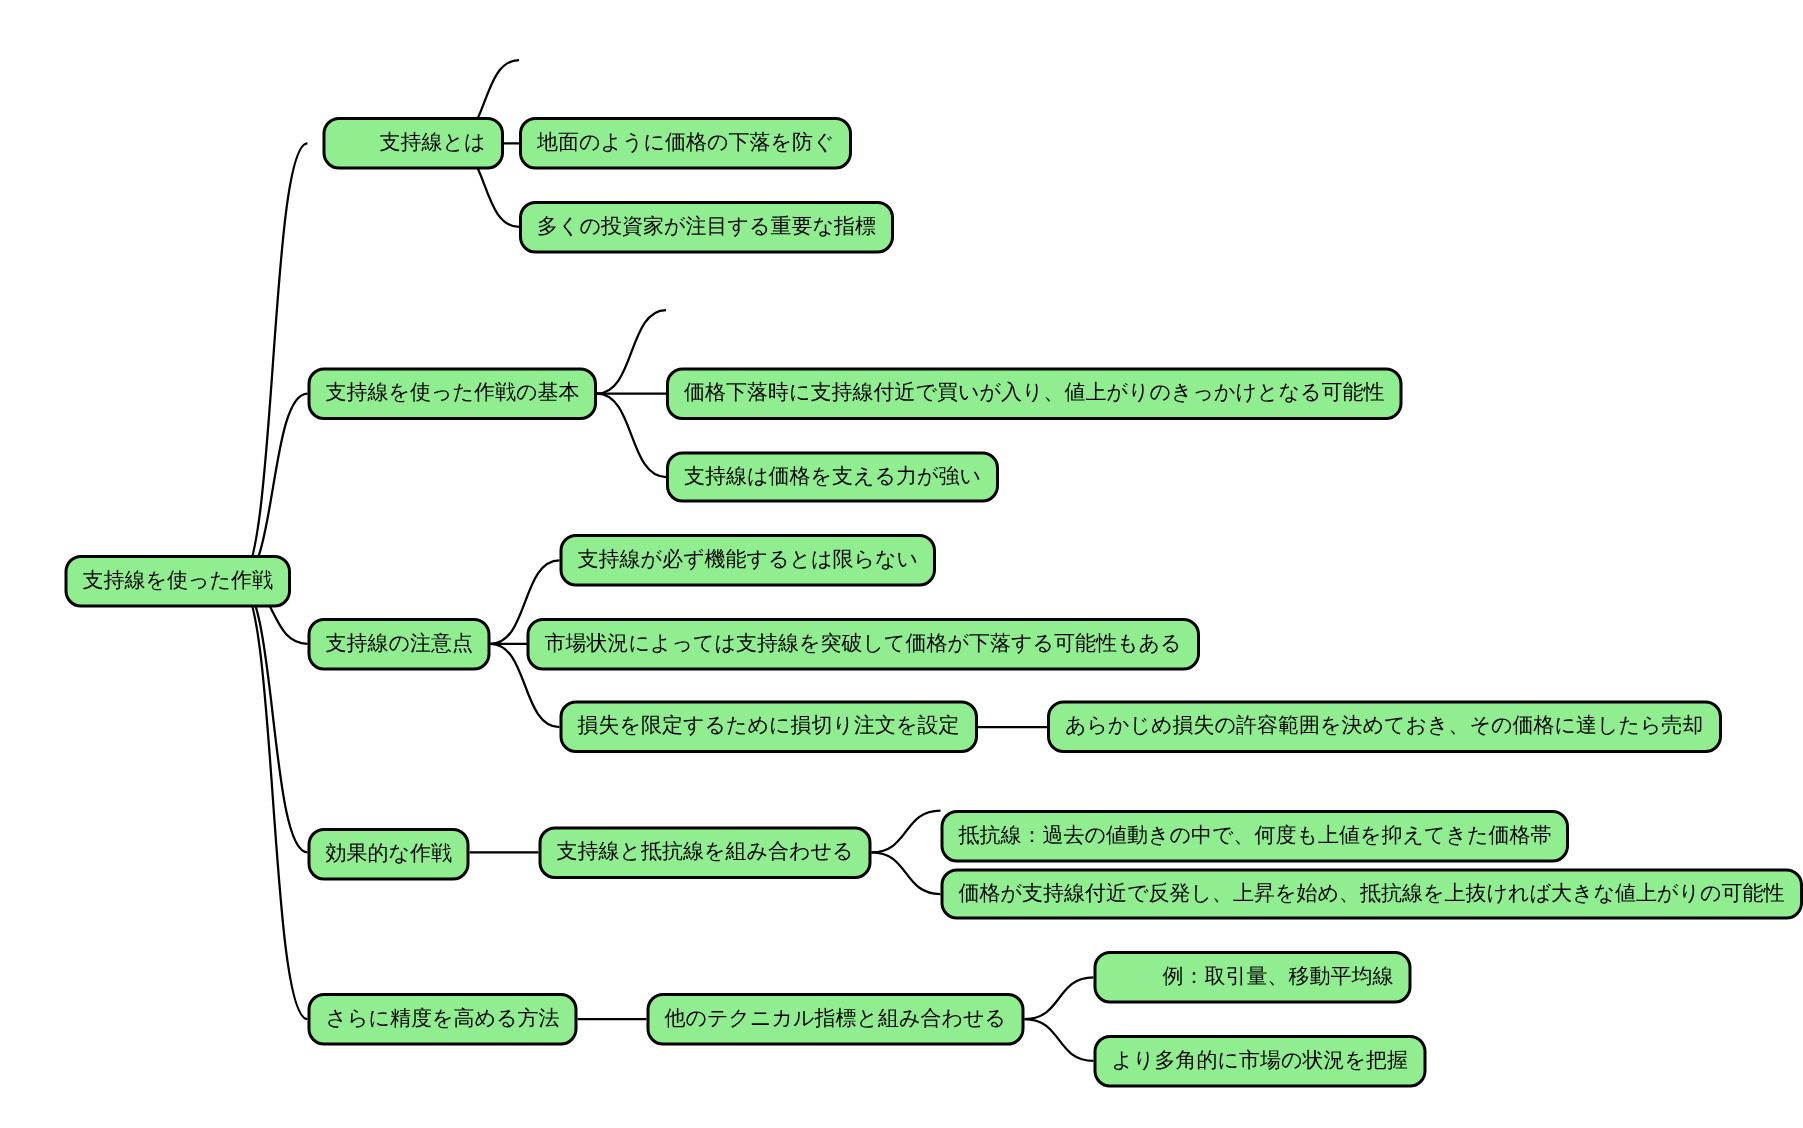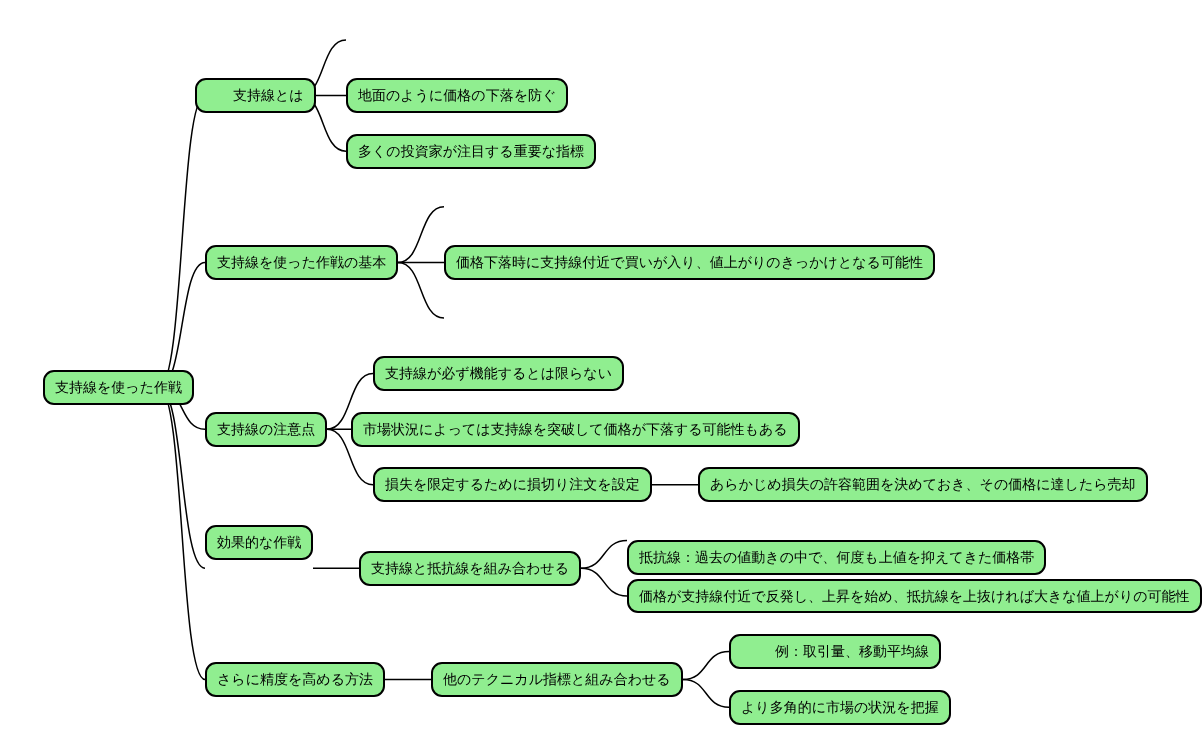--- a/index.html
+++ b/index.html
@@ -48,31 +48,32 @@
       <path d="M 313 568.2 C 338.3 568.2, 333.7 568.2, 359 568.2" fill="none" stroke="var(--line)" stroke-width="1.5"></path>
       <path d="M 581 568.2 C 606.3 568.2, 601.7 540.4000000000001, 627 540.4000000000001" fill="none" stroke="var(--line)" stroke-width="1.5"></path>
       <path d="M 581 568.2 C 606.3 568.2, 601.7 596, 627 596" fill="none" stroke="var(--line)" stroke-width="1.5"></path>
       <path d="M 159 387.50000000000006 C 184.3 387.50000000000006, 179.7 679.4000000000001, 205 679.4000000000001" fill="none" stroke="var(--line)" stroke-width="1.5"></path>
       <path d="M 385 679.4000000000001 C 410.3 679.4000000000001, 405.7 679.4000000000001, 431 679.4000000000001" fill="none" stroke="var(--line)" stroke-width="1.5"></path>
       <path d="M 683 679.4000000000001 C 708.3 679.4000000000001, 703.7 651.6, 729 651.6" fill="none" stroke="var(--line)" stroke-width="1.5"></path>
       <path d="M 683 679.4000000000001 C 708.3 679.4000000000001, 703.7 707.2, 729 707.2" fill="none" stroke="var(--line)" stroke-width="1.5"></path>
     </svg>
   <div id="nodes">
       <div class="node" style="left: 24px; top: 370px; margin-left: 19px;">支持線を使った作戦</div>
-      <div class="node" style="left: 195px; top: 78.1px; padding-left: 36px;">支持線とは</div>
+      <div class="node" style="left: 215px; top: 78.1px; padding-left: 36px;">支持線とは</div>
       <div class="node" style="left: 346px; top: 78.1px;">地面のように価格の下落を防ぐ</div>
       <div class="node" style="left: 346px; top: 133.7px;">多くの投資家が注目する重要な指標</div>
       <div class="node" style="left: 205px; top: 244.9px;">支持線を使った作戦の基本</div>
       <div class="node" style="left: 444px; top: 244.9px;">価格下落時に支持線付近で買いが入り、値上がりのきっかけとなる可能性</div>
+      <div class="node" style="left: 444px; top: 300.5px;">支持線は価格を支える力が強い</div>
       <div class="node" style="left: 205px; top: 411.7px;">支持線の注意点</div>
       <div class="node" style="left: 373px; top: 356.1px;">支持線が必ず機能するとは限らない</div>
       <div class="node" style="left: 351px; top: 411.7px;">市場状況によっては支持線を突破して価格が下落する可能性もある</div>
       <div class="node" style="left: 373px; top: 467.3px;">損失を限定するために損切り注文を設定</div>
       <div class="node" style="left: 698px; top: 467.3px;">あらかじめ損失の許容範囲を決めておき、その価格に達したら売却</div>
-      <div class="node" style="left: 205px; top: 525px;">効果的な作戦</div>
+      <div class="node" style="left: 205px; top: 552px;">効果的な作戦</div>
       <div class="node" style="left: 359px; top: 550.7px;">支持線と抵抗線を組み合わせる</div>
       <div class="node" style="left: 627px; top: 540px;">抵抗線：過去の値動きの中で、何度も上値を抑えてきた価格帯</div>
       <div class="node" style="left: 627px; top: 578.5px;">価格が支持線付近で反発し、上昇を始め、抵抗線を上抜ければ大きな値上がりの可能性</div>
       <div class="node" style="left: 205px; top: 661.9px;">さらに精度を高める方法</div>
       <div class="node" style="left: 431px; top: 661.9px;">他のテクニカル指標と組み合わせる</div>
       <div class="node" style="left: 729px; top: 634.1px; padding-left: 44px;">例：取引量、移動平均線</div>
       <div class="node" style="left: 729px; top: 689.7px;">より多角的に市場の状況を把握</div>
     </div>
 </div>
 

